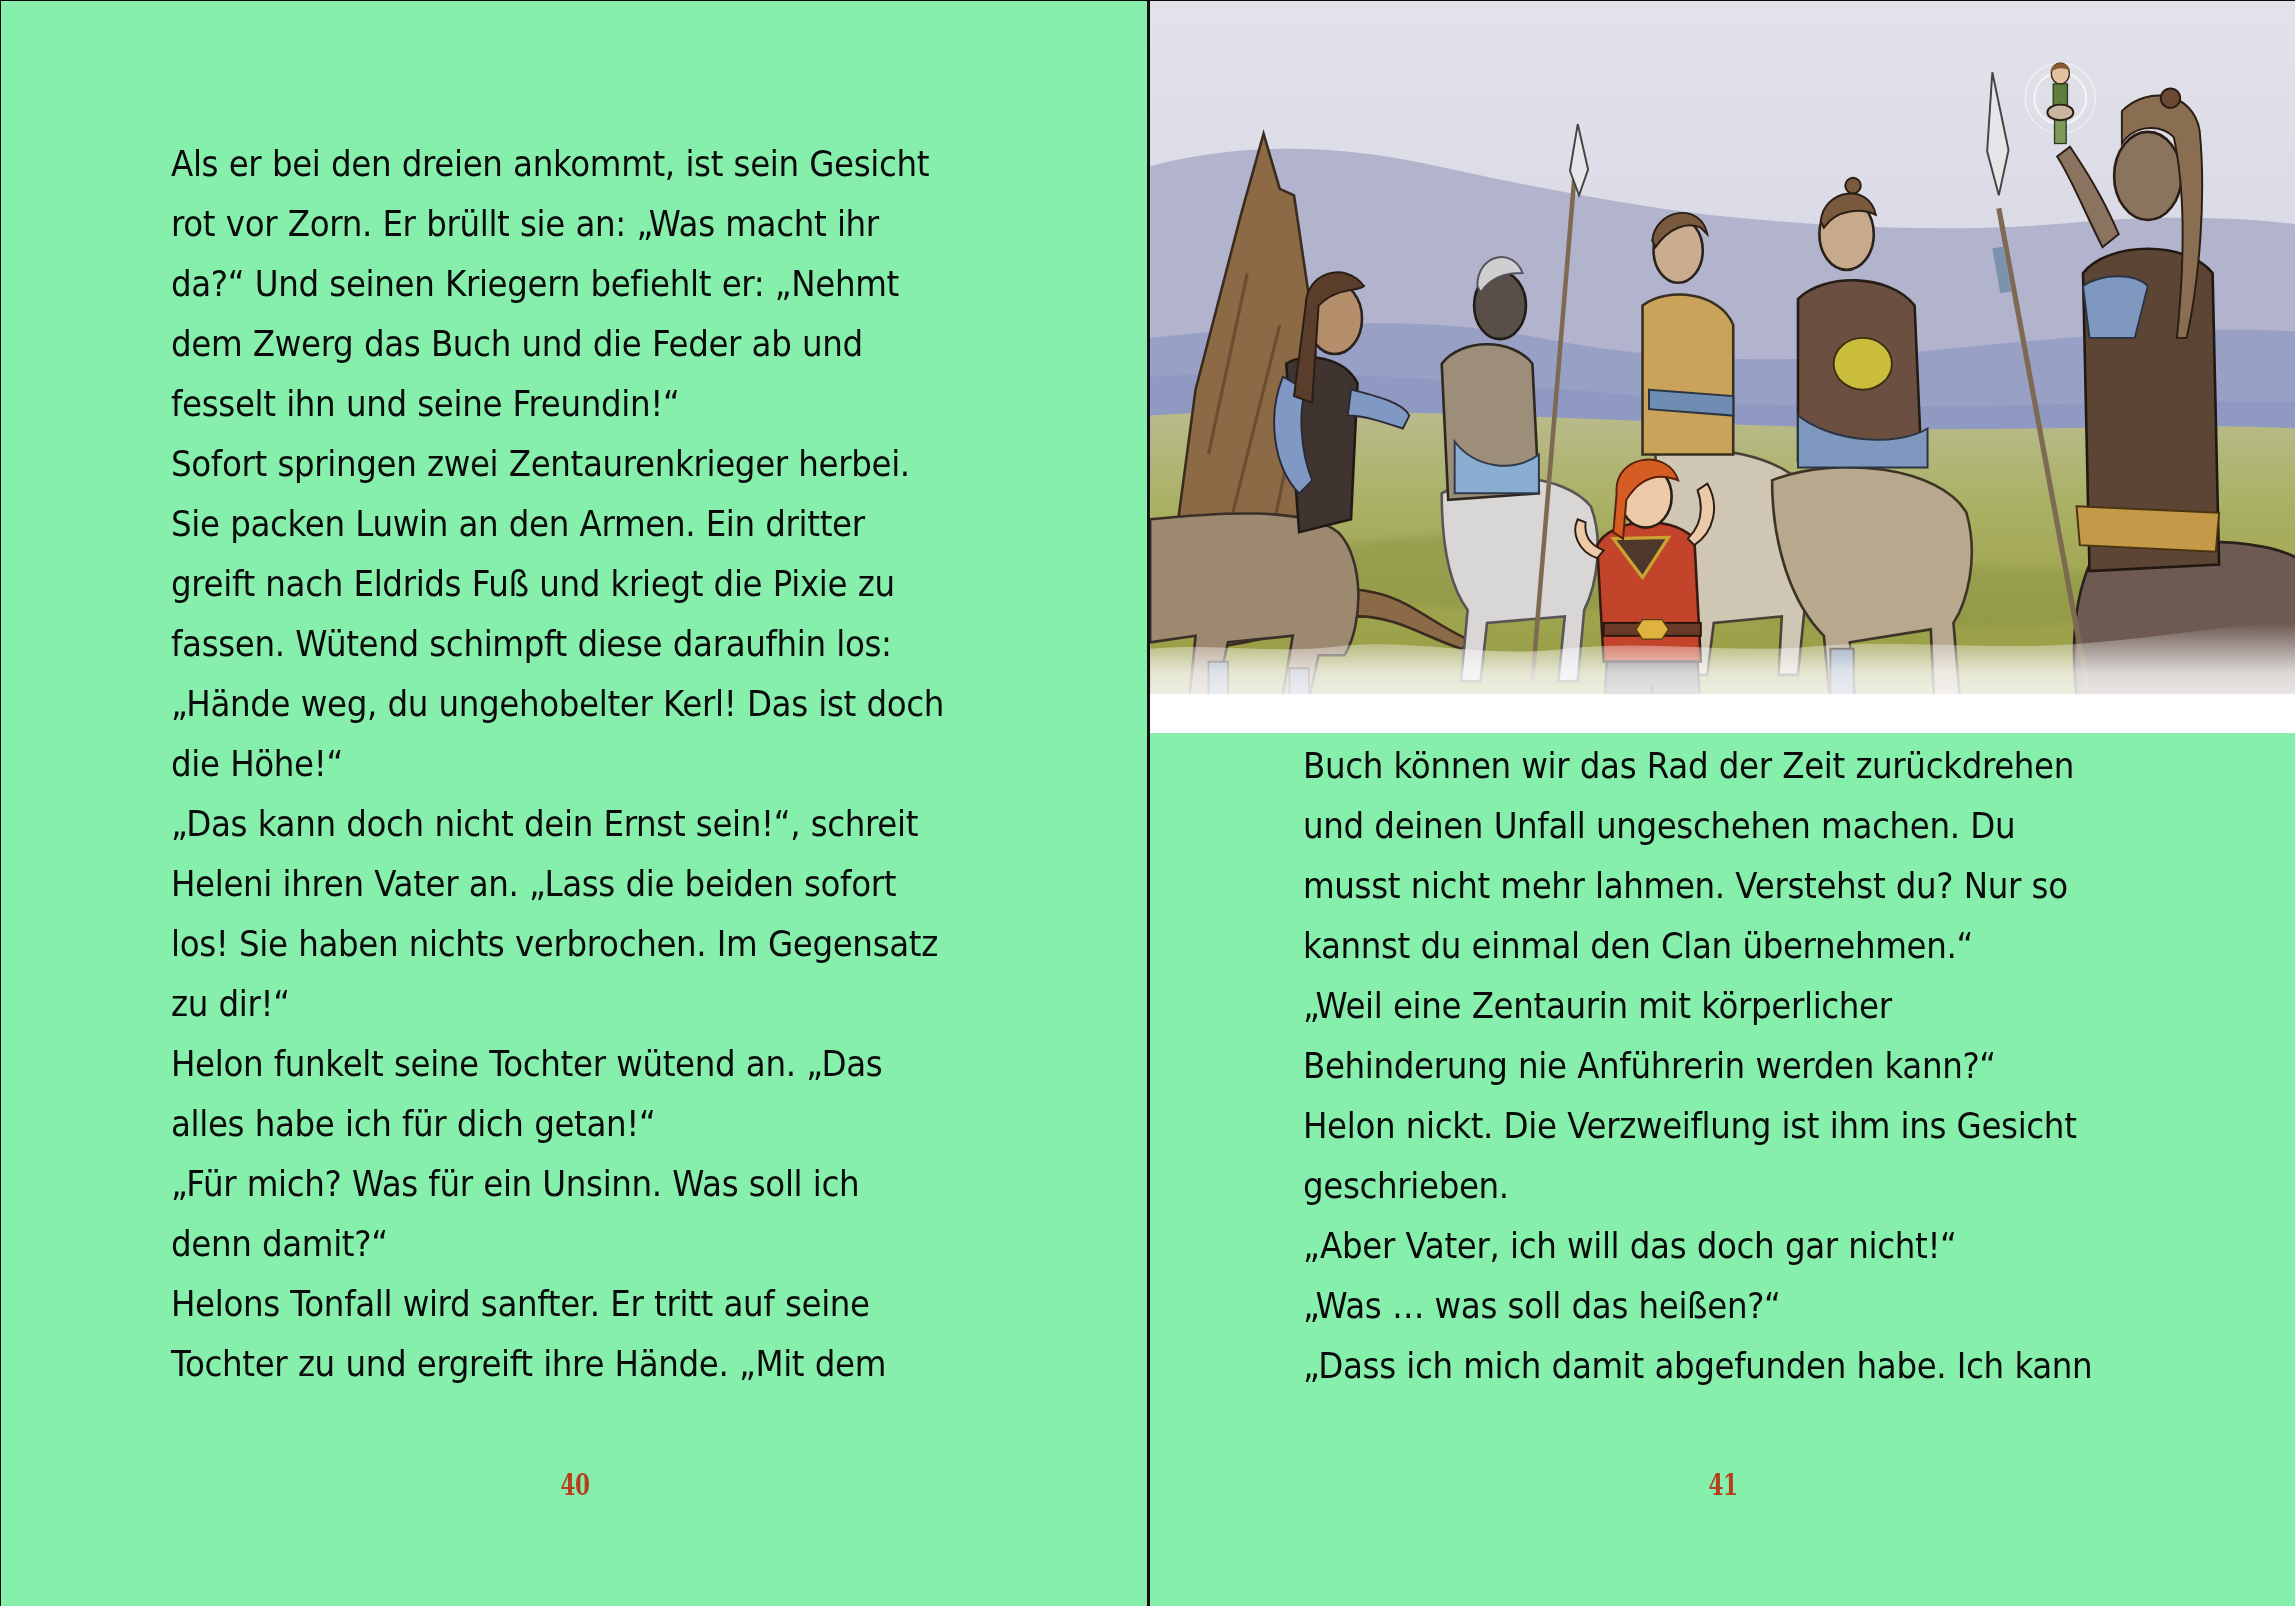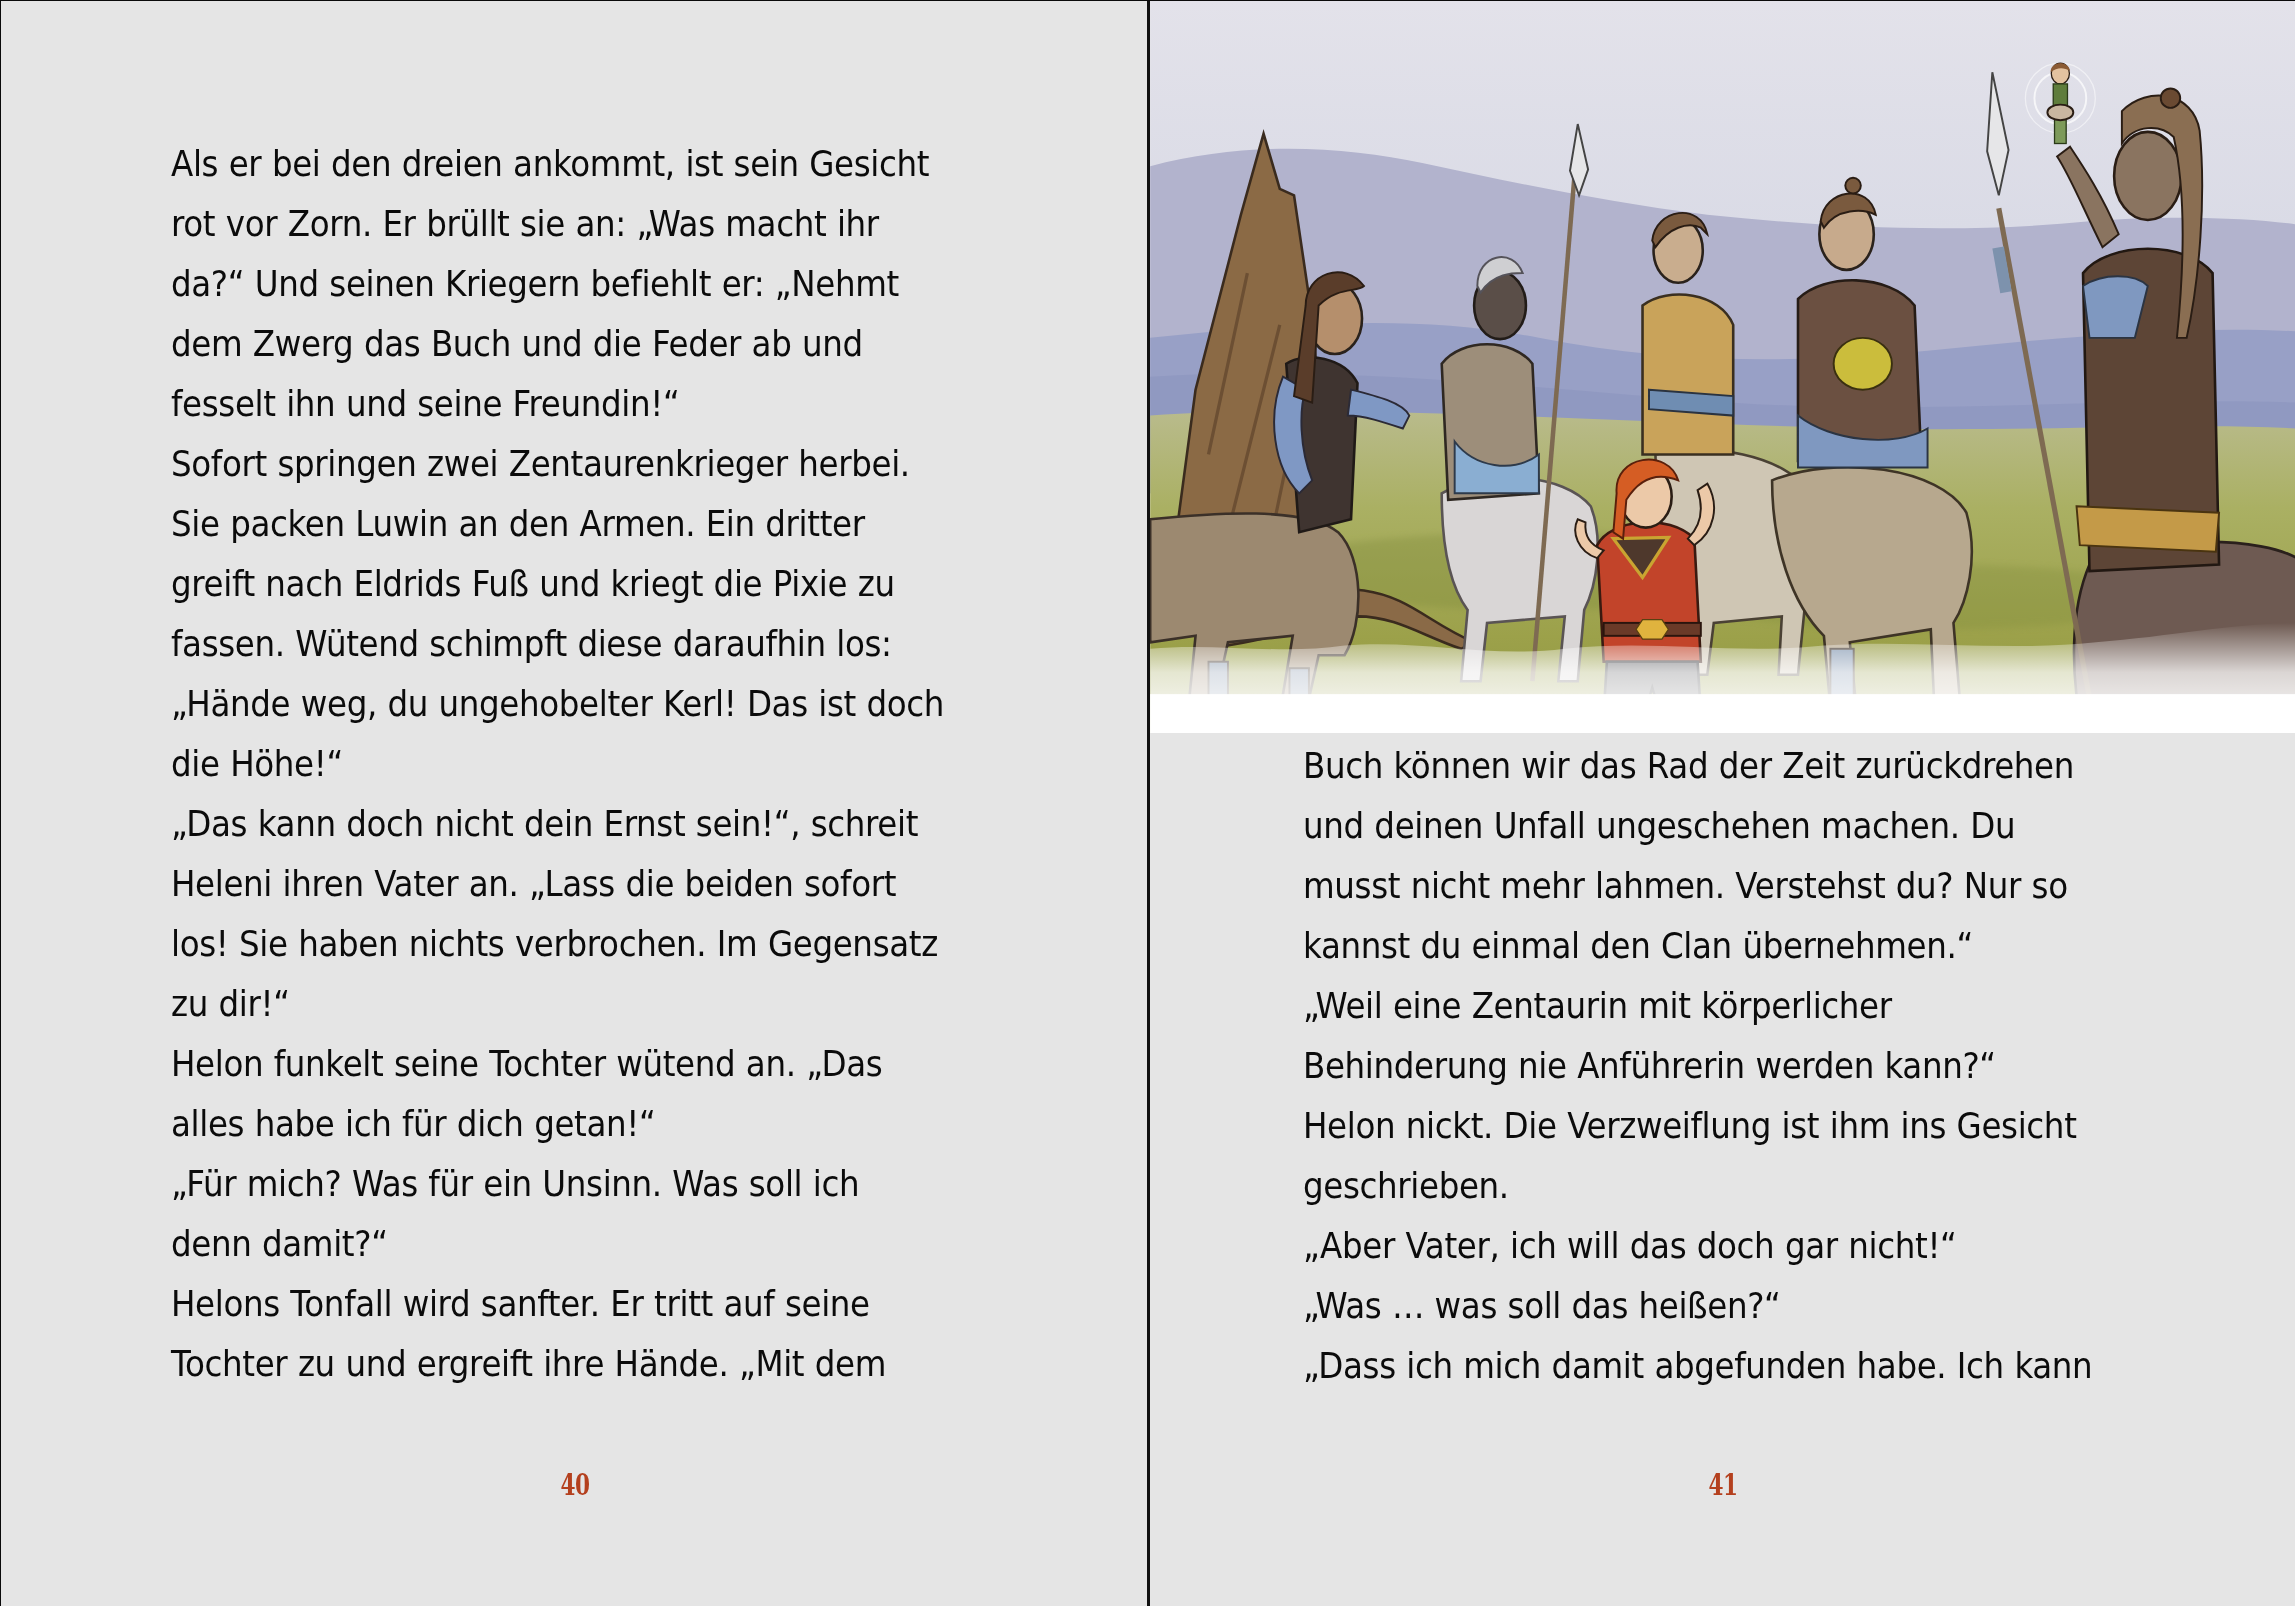--- a/index.html
+++ b/index.html
@@ -1,19 +1,19 @@
 <!DOCTYPE html>
 <html style="font-size:10.4px"><head>
 <meta charset="utf-8">
 <style>
   html, body { margin: 0; padding: 0; background: #ffffff; }
   body { width: 2295px; height: 1607px; position: relative; overflow: hidden; }
   .spread {
     position: absolute; left: 0; top: 0; width: 2295px; height: 1607px;
-    background: #e5e5e5;
+    background: #86efac;
     box-sizing: border-box;
     border-top: 1.9px solid #0a0a0a;
     border-left: 1.9px solid #0a0a0a;
     border-bottom: 1.9px solid #0a0a0a;
   }
   .page { position: absolute; top: 0; height: 1605px; }
   .page-left { left: 0; width: 1146px; }
   .gutter {
     position: absolute; left: 1146px; top: 0; width: 2.6px; height: 1607px;
     background: #111111;

